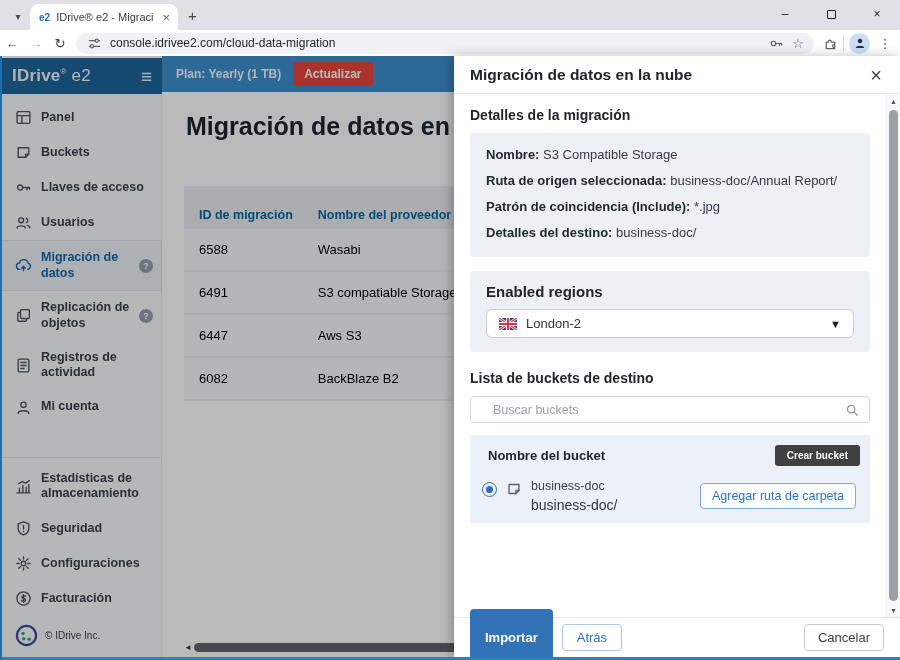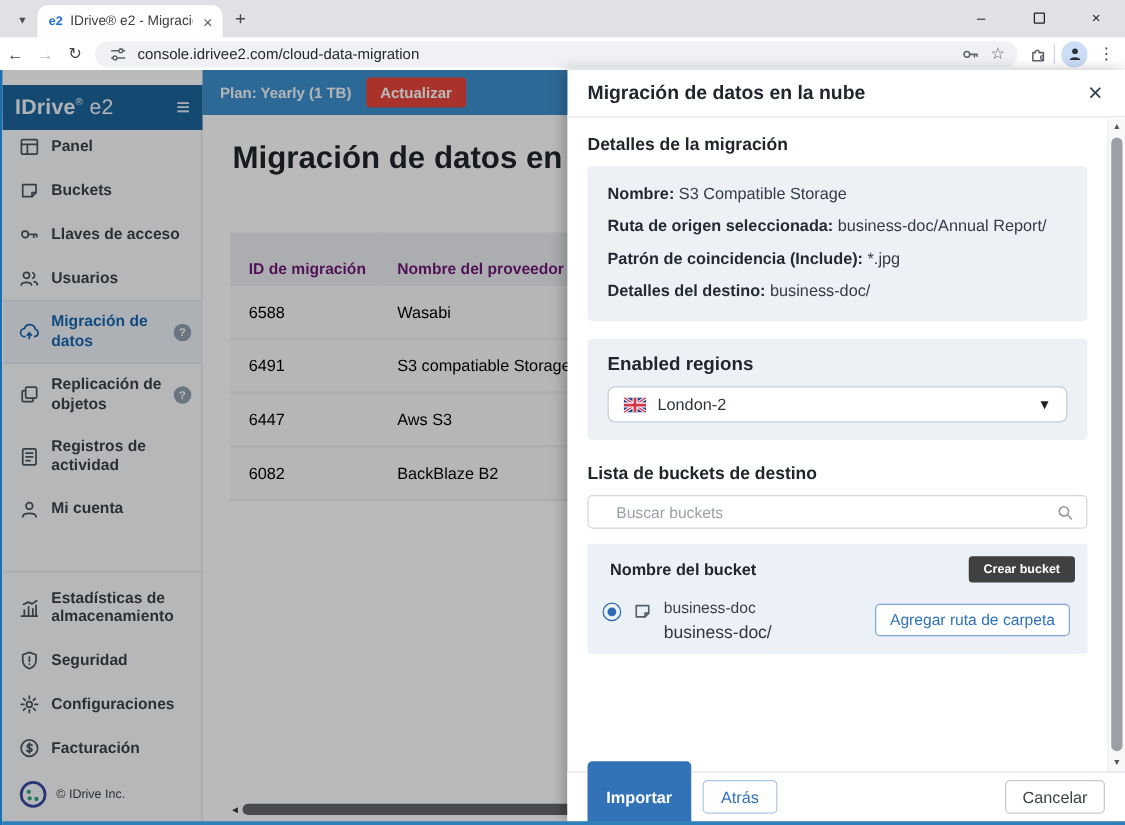--- a/index.html
+++ b/index.html
@@ -29,21 +29,21 @@
   .starglyph { font-size:13px; color:#5f6368; }
   .sep { width:1px; height:16px; background:#d6d9dd; margin:0 5px; }
   .avatar { width:21px; height:21px; border-radius:50%; background:#cbdef6; color:#2b3136; display:flex; align-items:center; justify-content:center; margin-right:4px; }
   .avatar svg { width:14px; height:14px; }
   .kebab { font-size:13px; color:#44474b; width:22px; text-align:center; margin-right:4px; }
 
   
   .app { position:absolute; top:56px; left:0; right:0; bottom:0; background:#fff; border-left:2px solid #1a6fae; }
   .appbottom { position:absolute; left:0; right:0; bottom:0; height:3px; background:#2e7fba; z-index:30; }
 
-  .sidehead { position:absolute; left:0; top:12px; width:160px; height:36px; background:#1c649b; display:flex; align-items:center; padding:0 10px; z-index:2; }
+  .sidehead { position:absolute; left:0; top:2px; width:160px; height:36px; background:#1c649b; display:flex; align-items:center; padding:0 10px; z-index:2; }
   .logo { color:#f2f6fa; font-size:17px; letter-spacing:.2px; flex:1; }
   .logo b { font-weight:bold; }
   .logo sup { font-size:8px; }
   .hamburger { color:#e8eef5; font-size:19px; line-height:1; }
 
   .topbar { position:absolute; left:160px; right:0; top:0; height:36px; background:#3e90cf; display:flex; align-items:center; padding:0 14px; gap:12px; z-index:1; }
   .planlbl { color:#f4f8fc; font-size:12px; font-weight:bold; }
   .upgradebtn { background:#e8473a; color:#fff; font-size:12px; font-weight:bold; border:none; border-radius:3px; padding:5px 11px; }
 
   .sidebar { position:absolute; left:0; top:36px; width:160px; bottom:3px; background:#fafbfd; border-right:1px solid #e6e8ec; display:flex; flex-direction:column; z-index:1; }
@@ -56,21 +56,21 @@
   .side-item.active .icon { color:#1767ae; }
   .help { margin-left:auto; width:14px; height:14px; flex:none; border-radius:50%; background:#93a1b0; color:#fff; font-size:9px; font-weight:bold; display:flex; align-items:center; justify-content:center; }
   .side-bottom { margin-top:auto; border-top:1px solid #e6e8ec; padding-top:4px; }
   .side-copy { display:flex; align-items:center; gap:7px; padding:8px 13px 10px; }
   .side-copy svg { width:23px; height:23px; }
   .side-copy .txt { font-size:10px; color:#3c434b; }
 
   .main { position:absolute; left:160px; top:36px; right:0; bottom:3px; background:#fff; overflow:hidden; }
   .pagetitle { margin:20px 0 0 24px; font-size:25px; font-weight:bold; color:#20262c; }
   .mtable { position:absolute; left:22px; top:94px; width:700px; border-collapse:collapse; }
-  .mtable th { background:#ebeef2; font-size:12.5px; font-weight:bold; color:#701a75; text-align:left; padding:22px 10px 7px 15px; white-space:nowrap; }
+  .mtable th { background:#ebeef2; font-size:12.5px; font-weight:bold; color:#0369a1; text-align:left; padding:22px 10px 7px 15px; white-space:nowrap; }
   .mtable td { background:#f8fafc; font-size:13px; color:#000000; padding:13px 10px 13px 15px; border-bottom:2px solid #eceff2; white-space:nowrap; }
   .c1 { width:105px; } .c2 { width:150px; }
   .hscroll { position:absolute; left:22px; right:0; bottom:5px; height:10px; display:flex; align-items:center; }
   .hscroll .arr { font-size:8px; color:#3c4043; margin-right:2px; }
   .hthumb { height:9px; background:#63666a; border-radius:5px; flex:1; }
 
   .backdrop { position:absolute; left:0; top:0; width:452px; bottom:0; background:rgba(0,0,0,0.27); z-index:5; }
 
   
   .panel { position:absolute; left:452px; right:0; top:0; bottom:3px; background:#fff; z-index:10; box-shadow:-3px 0 10px rgba(0,0,0,.25); }

